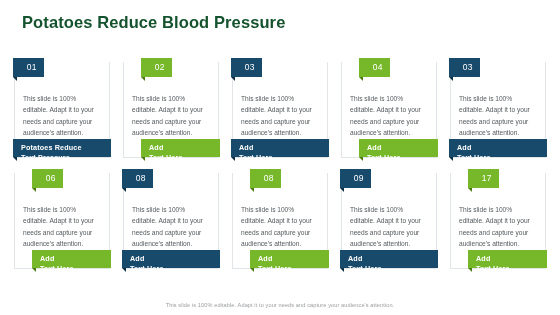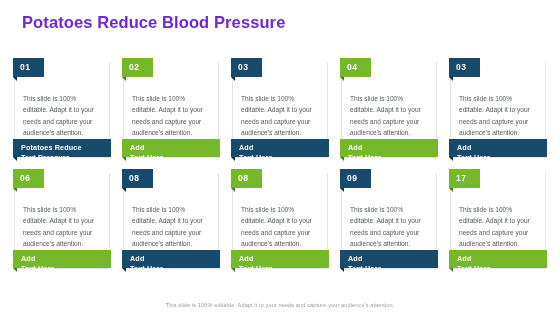--- a/index.html
+++ b/index.html
@@ -55,24 +55,24 @@
   
   .badge {
     position: absolute;
     left: -2px;
     top: -4px;
     min-width: 31px;
     height: 19px;
     line-height: 19px;
     padding: 0 7px;
     font-size: 8.5px;
-    font-weight: bold;
+    font-weight: normal;
     color: #ffffff;
     letter-spacing: 0.4px;
-    text-align: left;
+    text-align: right;
     z-index: 3;
   }
   .badge::after {
     content: "";
     position: absolute;
     left: 0;
     bottom: -4px;
     width: 0;
     height: 0;
     border-left: 4px solid transparent;
@@ -113,35 +113,35 @@
     height: 0;
     border-left: 4px solid transparent;
     border-top: 4px solid #0d2f45;
   }
   .action.green::after { border-top-color: #4d7a12; }
 
   .action .line { display: block; white-space: nowrap; }
 
   
   .navy { background: #174a6b; }
-  .green { background: #76b82a; }
+  .green { background: #76b82a; margin-left: 19px; }
 
   
   .footer-note {
     position: absolute;
     left: 0;
     right: 0;
     bottom: 7px;
     text-align: center;
     font-size: 5.6px;
     color: #9a9da0;
     letter-spacing: 0.1px;
   }
 </style>
-<style>.navy{background:#174a6b;}.green{background:#76b82a;}.badge.navy::after,.action.navy::after{border-top-color:#0d2f45;}.badge.green::after,.action.green::after{border-top-color:#4d7a12;}.slide-title{color:#6d28d9;}.card-body{color:#555a5e;}.card{border-color:#e2e5e7;}.footer-note{color:#9a9da0;}</style></head>
+<style>.navy{background:#174a6b;}.green{background:#76b82a;}.badge.navy::after,.action.navy::after{border-top-color:#0d2f45;}.badge.green::after,.action.green::after{border-top-color:#4d7a12;}.slide-title{color:#14532d;}.card-body{color:#555a5e;}.card{border-color:#e2e5e7;}.footer-note{color:#9a9da0;}</style></head>
 <body>
 
 <h1 class="slide-title">Potatoes Reduce Blood Pressure</h1>
 
 <div class="grid">
     <div class="card">
       <div class="badge navy navy">01</div>
       <div class="card-body">This slide is 100% editable. Adapt it to your needs and capture your audience's attention.</div>
       <div class="action navy">
         <span class="line">Potatoes Reduce</span>

